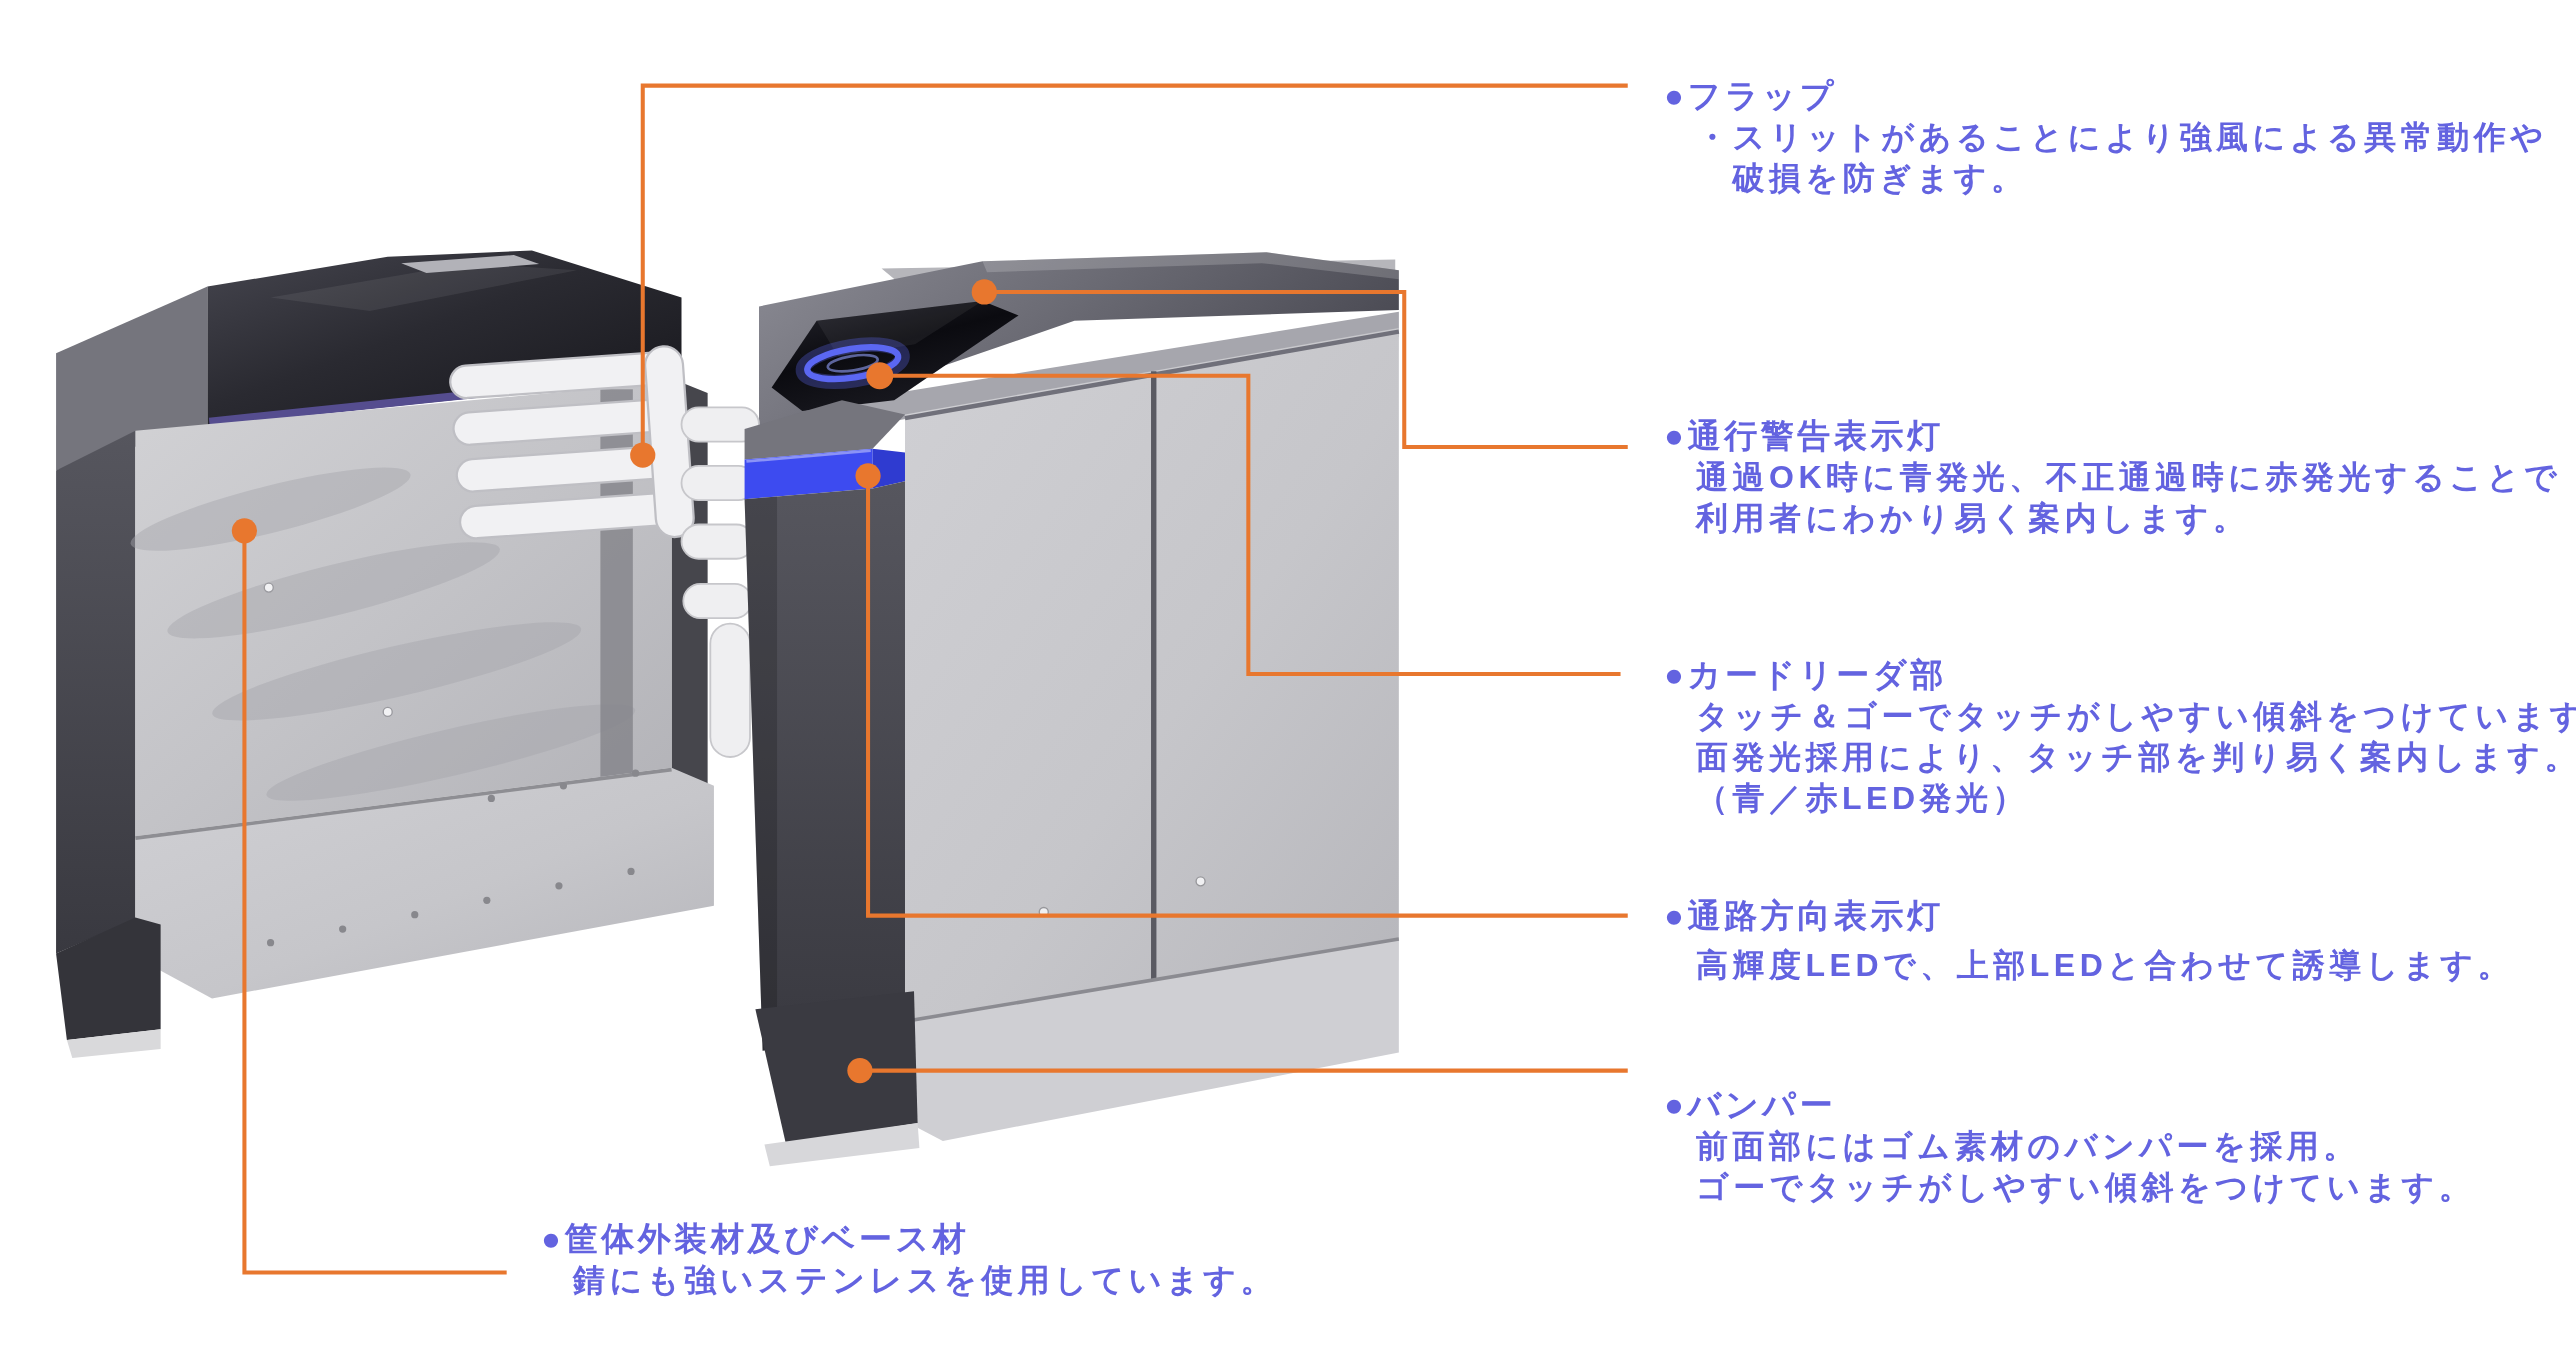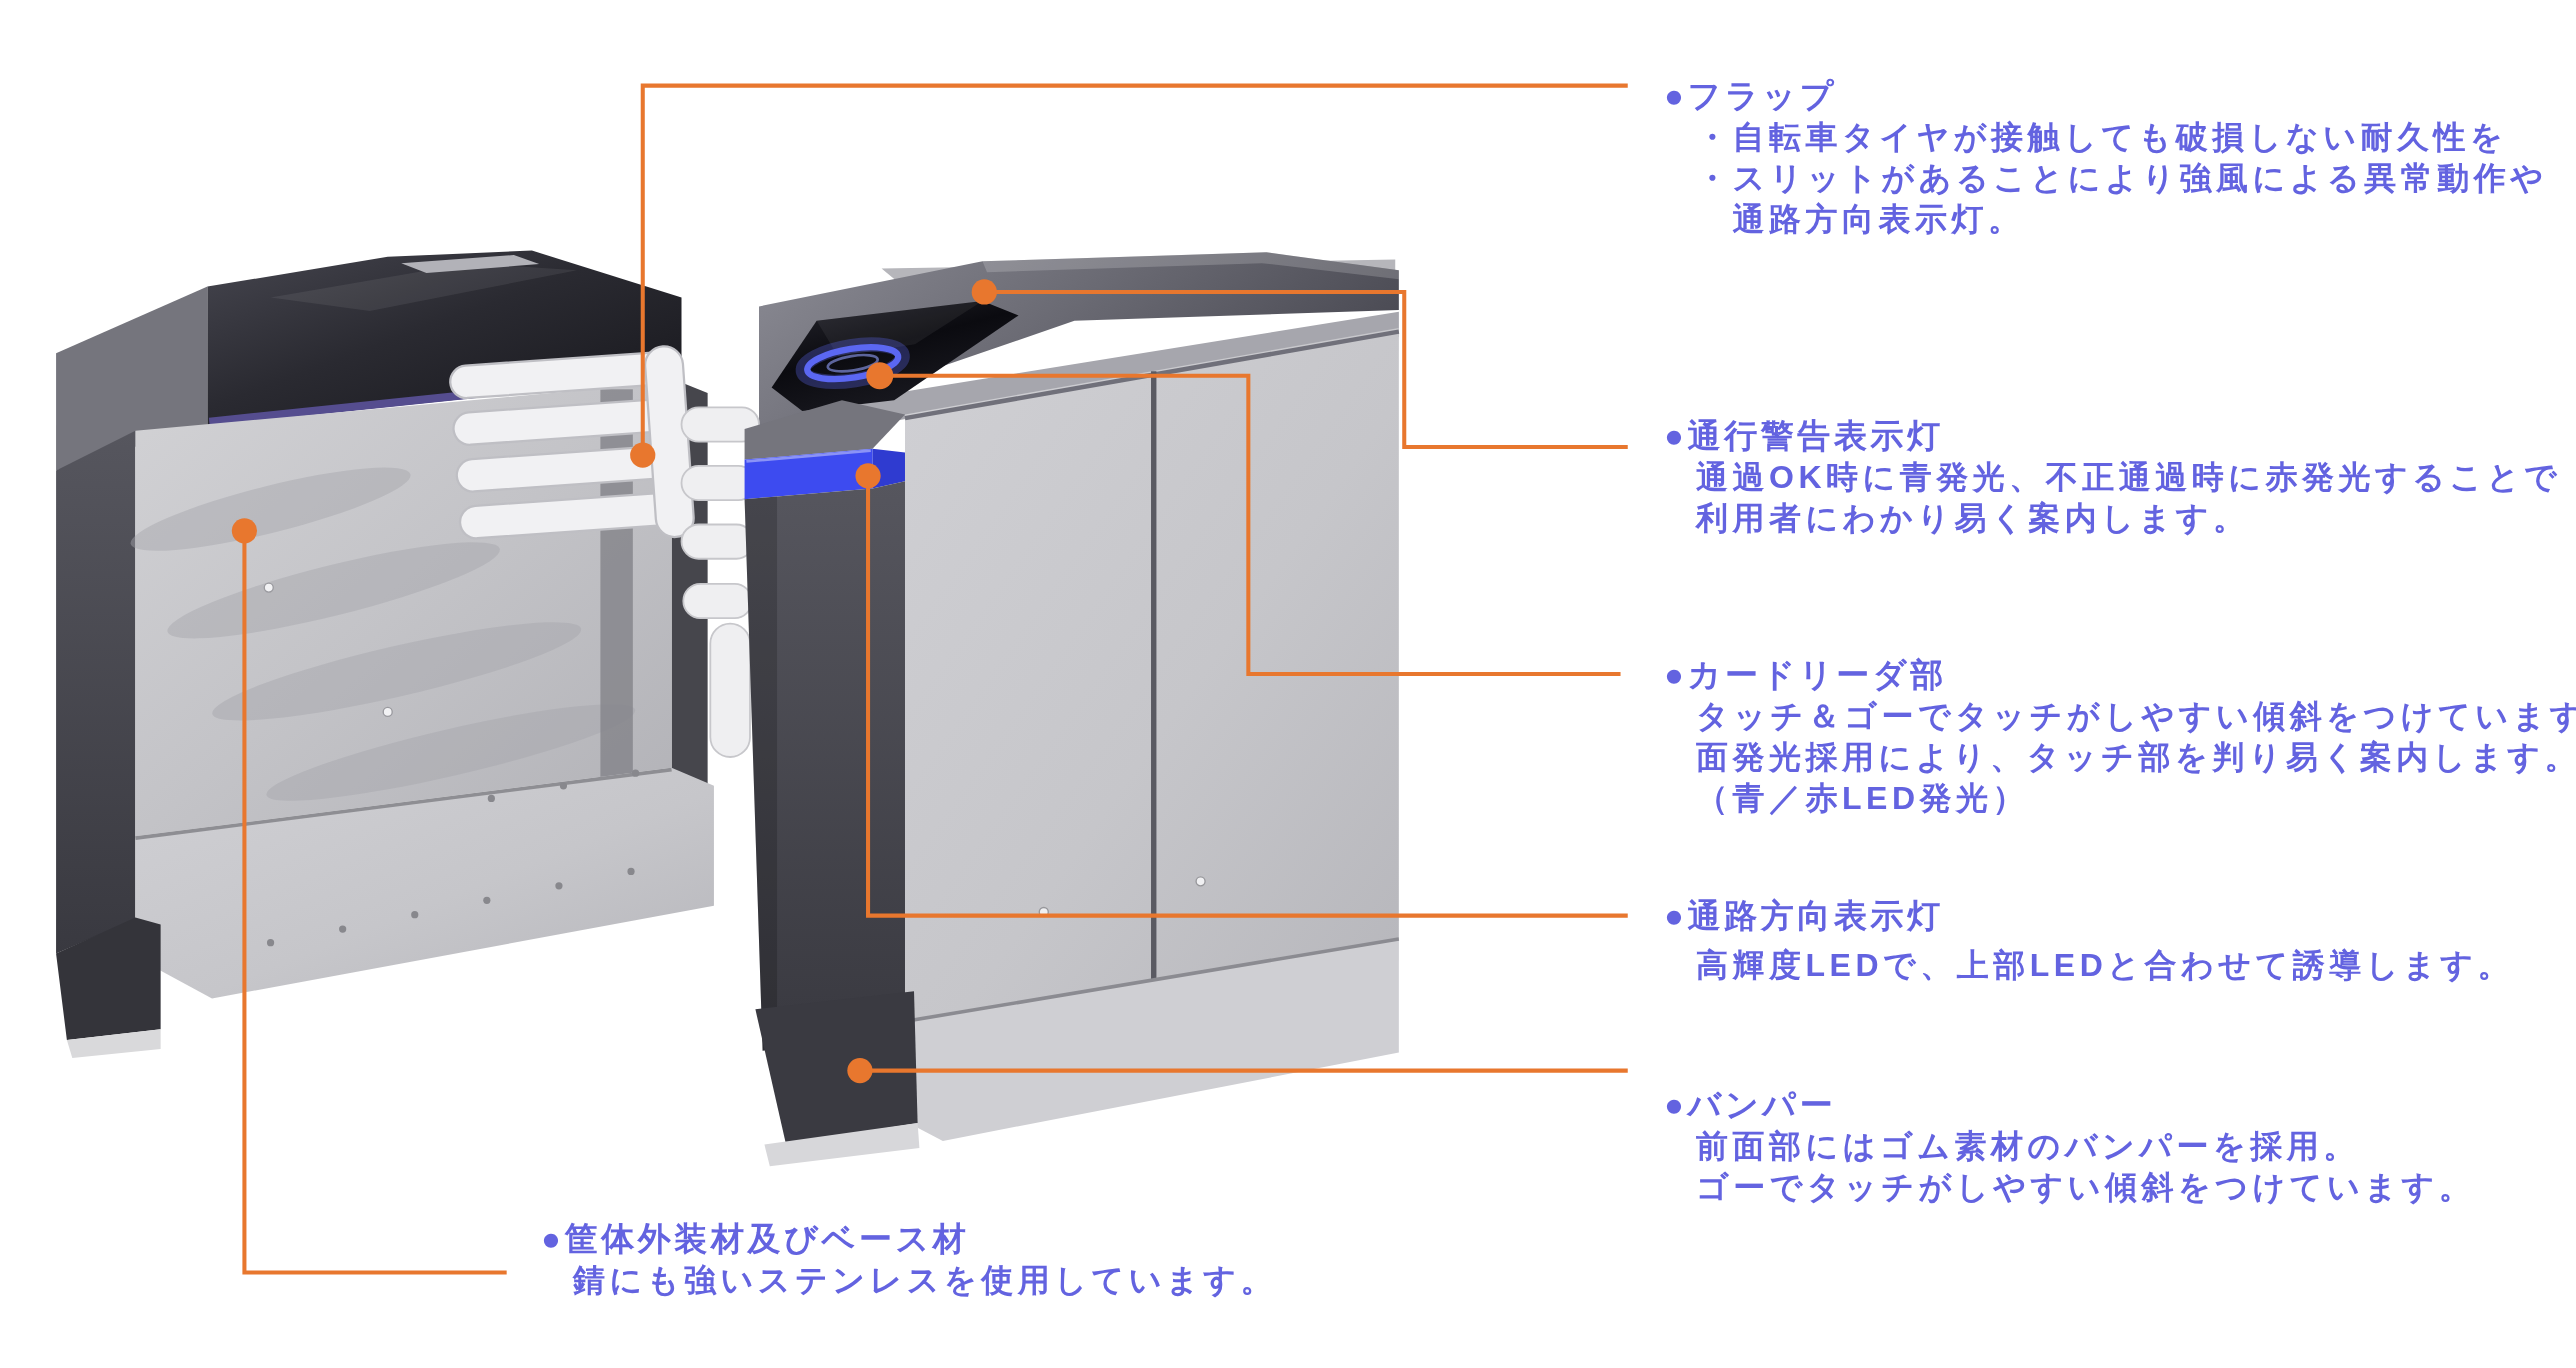--- a/index.html
+++ b/index.html
@@ -188,23 +188,22 @@
       <circle cx="976" cy="417" r="15"></circle>
       <circle cx="963" cy="528" r="14"></circle>
       <circle cx="954" cy="1188" r="14"></circle>
       <circle cx="271" cy="589" r="14"></circle>
     </g>
   </svg>
 
   <div class="anno" id="anno-flap">
     <div class="title">●フラップ</div>
     <div class="body">
-      <div class="ln">・自転車タイヤが接触しても破損しない耐久性を</div>
       <div class="ln">・スリットがあることにより強風による異常動作や</div>
-      <div class="ln">　通路方向表示灯。</div>
+      <div class="ln">　破損を防ぎます。</div>
     </div>
   </div>
 
   <div class="anno" id="anno-warning-light">
     <div class="title">●通行警告表示灯</div>
     <div class="body">
       <div class="ln">通過OK時に青発光、不正通過時に赤発光することで</div>
       <div class="ln">利用者にわかり易く案内します。</div>
     </div>
   </div>

